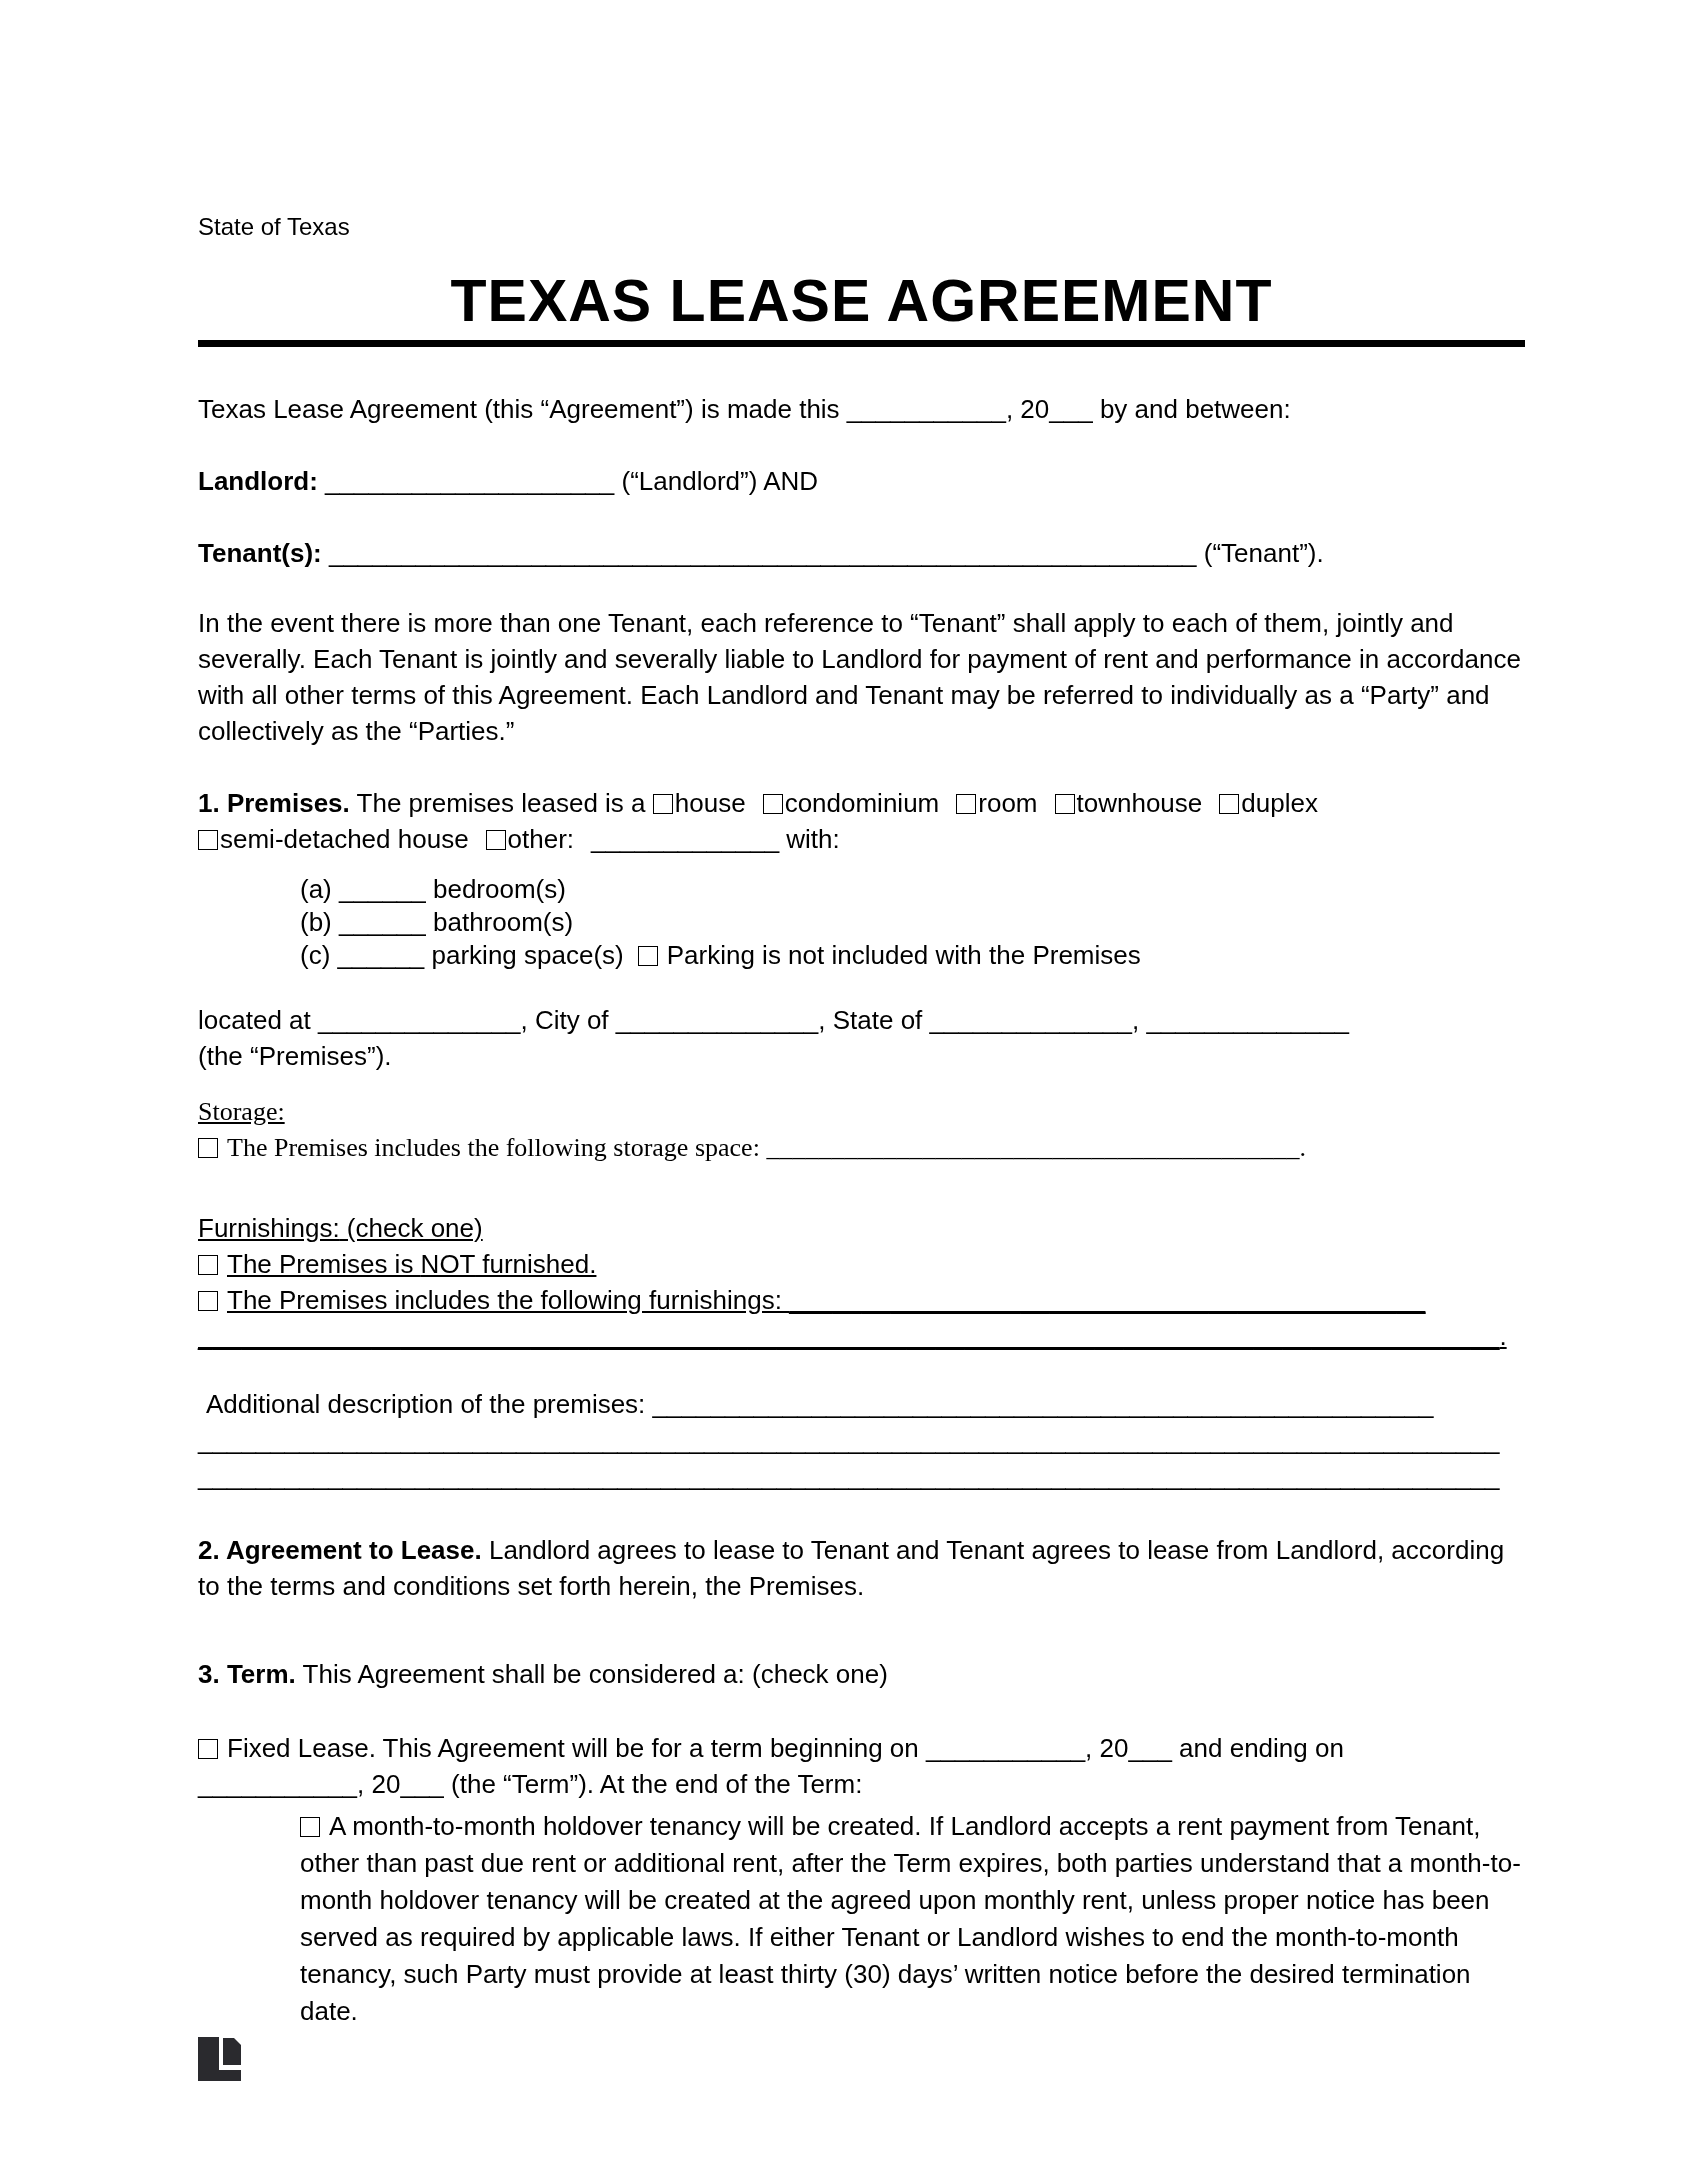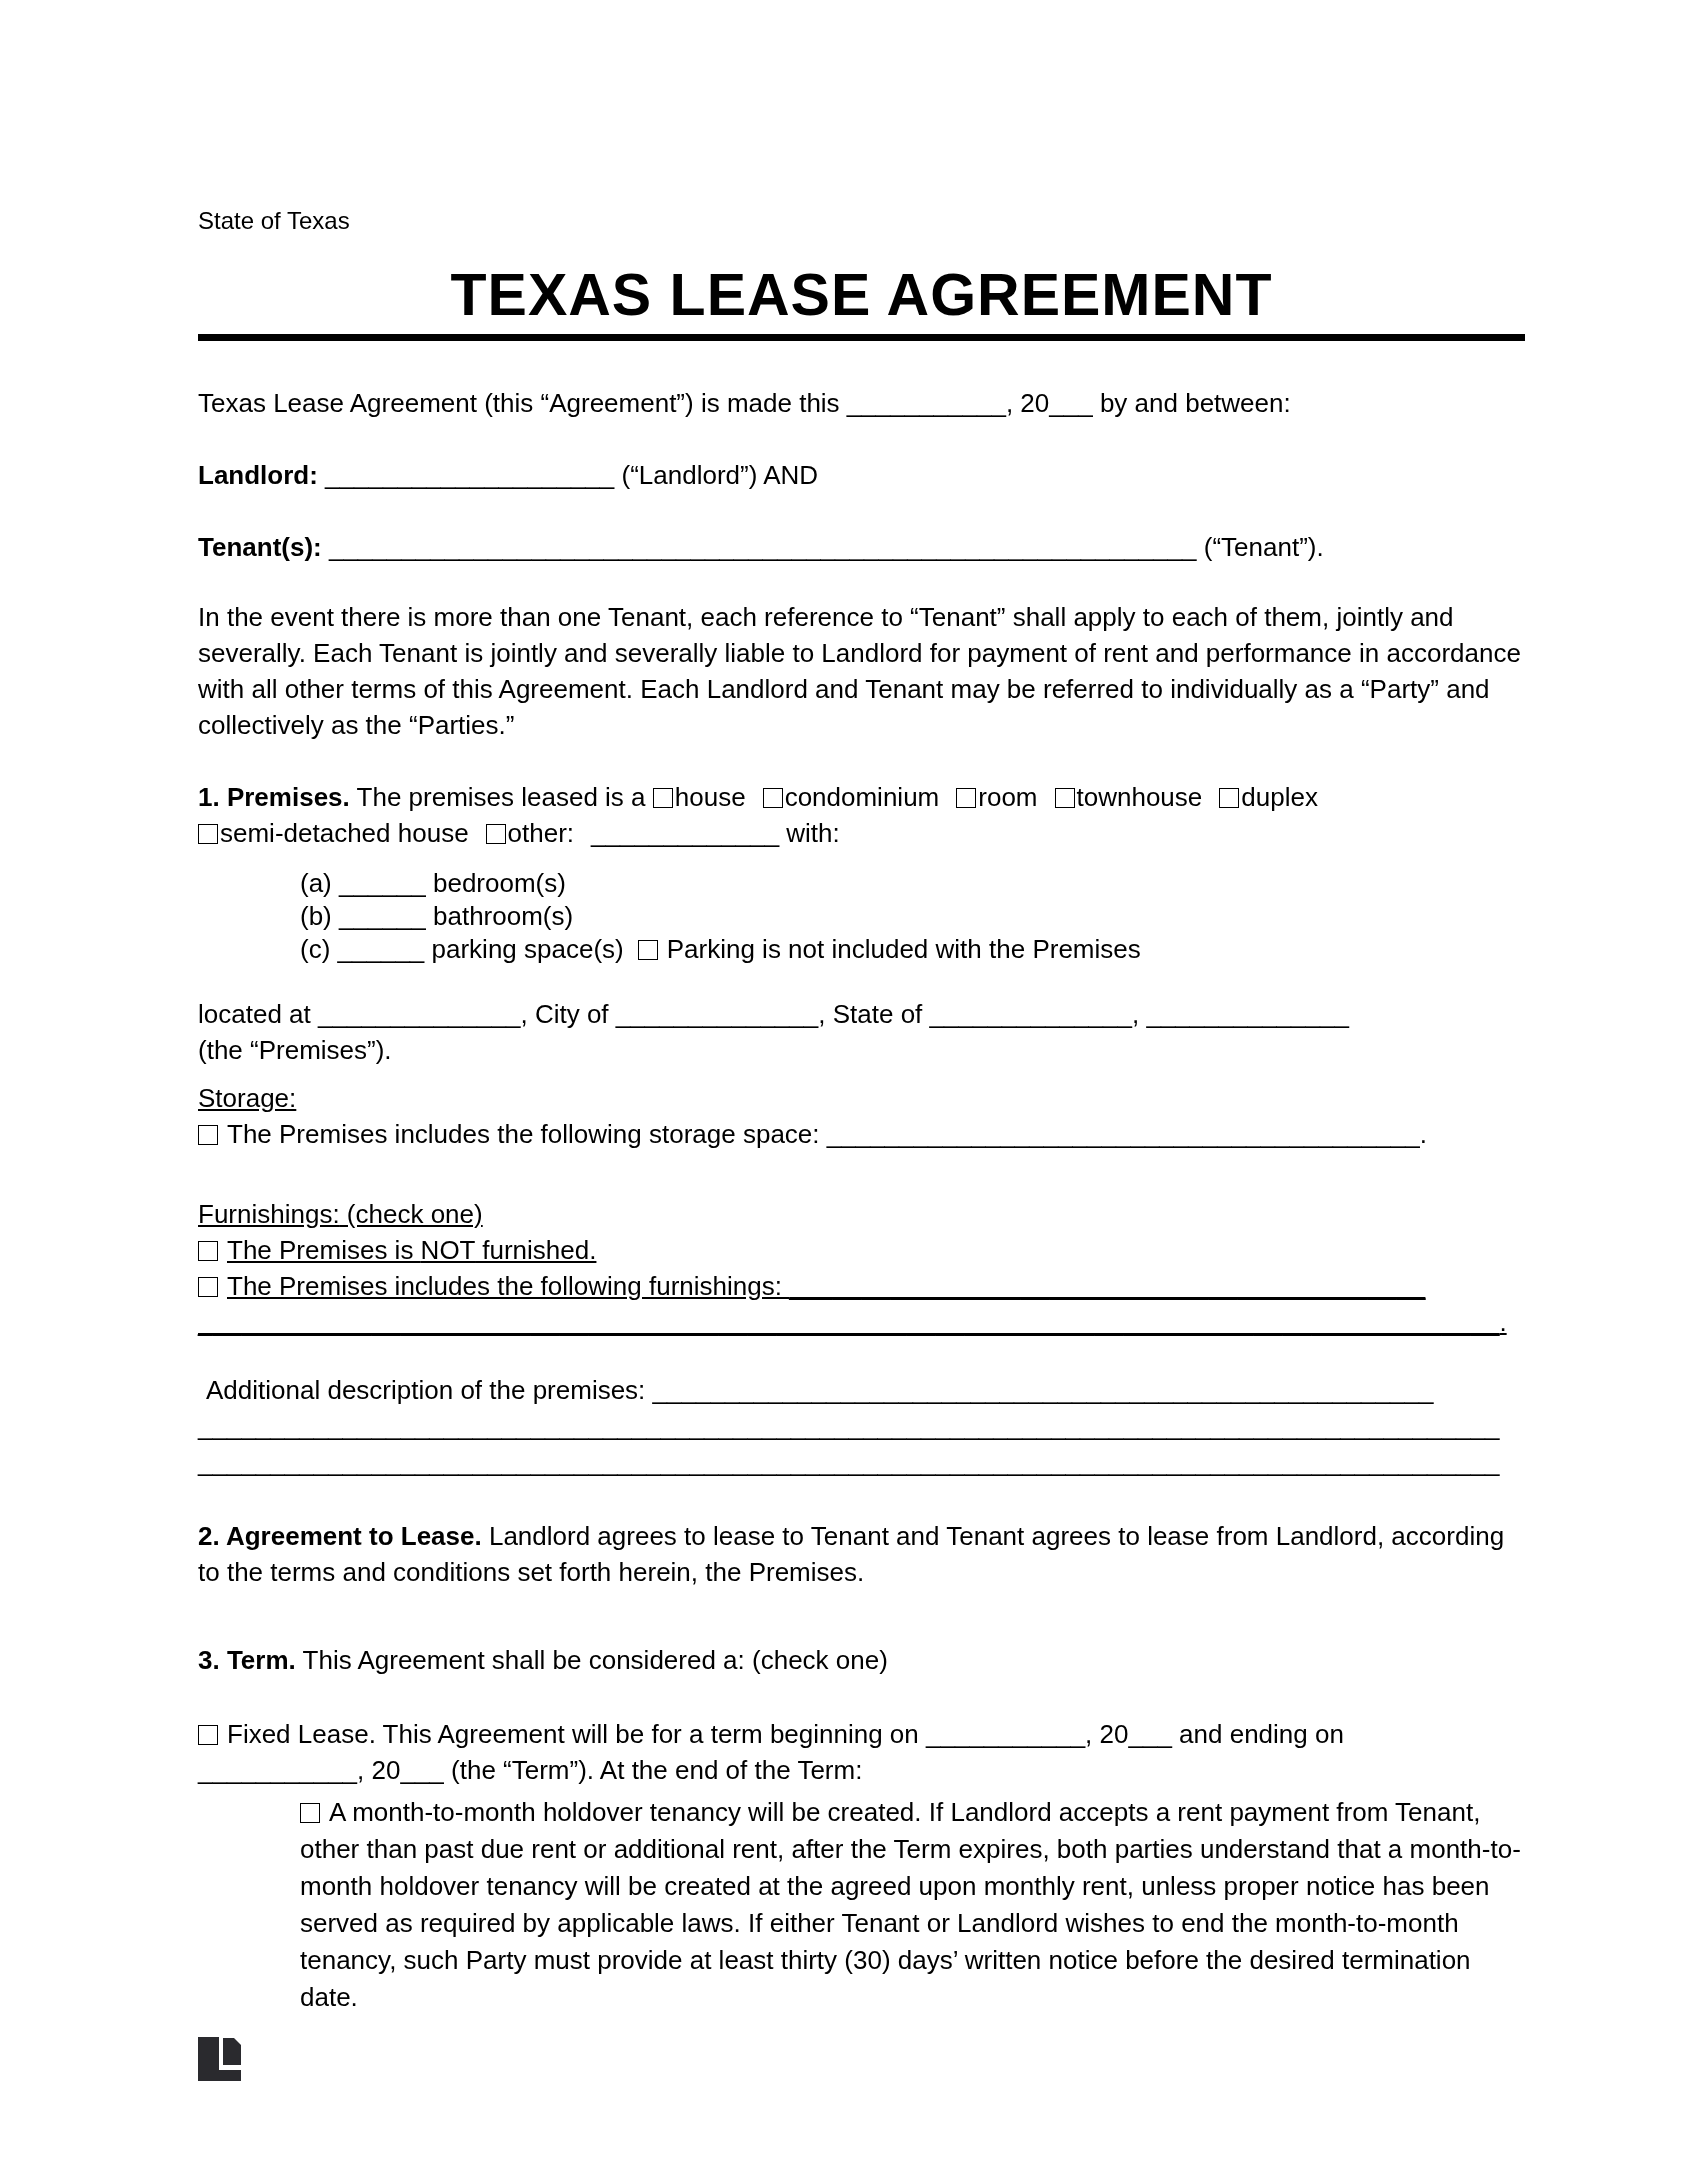--- a/index.html
+++ b/index.html
@@ -5,39 +5,39 @@
   html, body { margin:0; padding:0; }
   body {
     width:1683px; height:2178px;
     background:#ffffff;
     font-family:"Liberation Sans", sans-serif;
     color:#000;
     position:relative;
     overflow:hidden;
   }
   .doc {
-    position:absolute; left:198px; top:203px; width:1327px;
+    position:absolute; left:198px; top:209px; width:1327px;
     font-size:26px; line-height:36px;
   }
   .state { font-size:24px; margin:0; }
   .title {
     margin:26px 0 0 0; font-size:59px; line-height:61px;
     font-weight:bold; text-align:center; letter-spacing:1px;
   }
   .rule { margin-top:8px; height:7px; background:#000; }
   p { margin:0; }
   .p-intro     { margin-top:44px; }
   .p-landlord  { margin-top:36px; }
   .p-tenant    { margin-top:36px; }
   .p-multi     { margin-top:34px; }
   .p-premises  { margin-top:36px; }
   .items       { margin-top:16px; padding-left:102px; }
   .items p     { line-height:33px; }
   .p-located   { margin-top:30px; }
-  .p-storage   { margin-top:12px; }
+  .p-storage   { margin-top:20px;font-family:Liberation Serif, serif; }
   .p-furnish   { margin-top:44px;text-decoration:underline; }
   .p-additional{ margin-top:32px; }
   .p-sec2      { margin-top:38px; }
   .p-sec3      { margin-top:52px; }
   .p-fixed     { margin-top:38px; }
   .p-holdover  { margin-top:6px; margin-left:102px; line-height:37px; }
   .b { font-weight:bold; }
   .u { text-decoration:underline; }
   .cb {
     display:inline-block; width:20px; height:20px; box-sizing:border-box;

